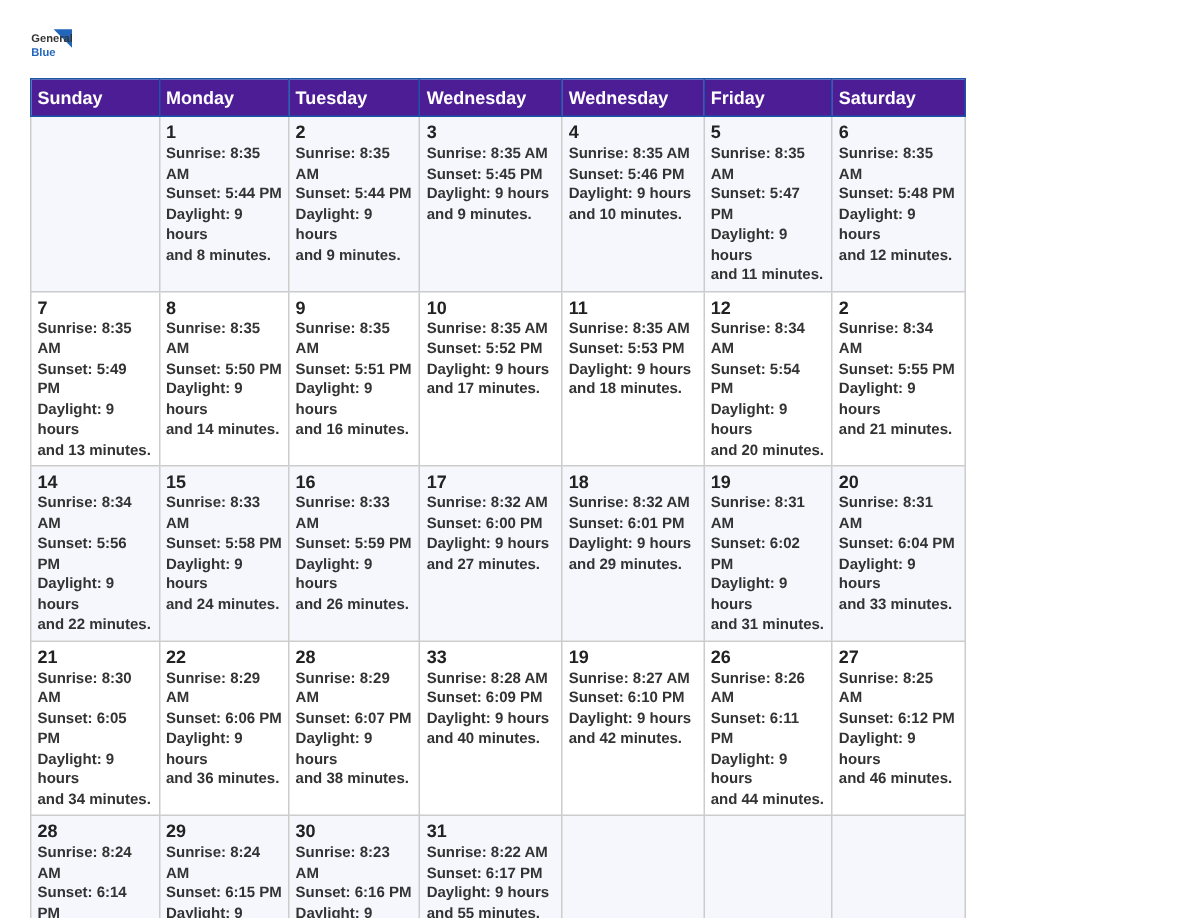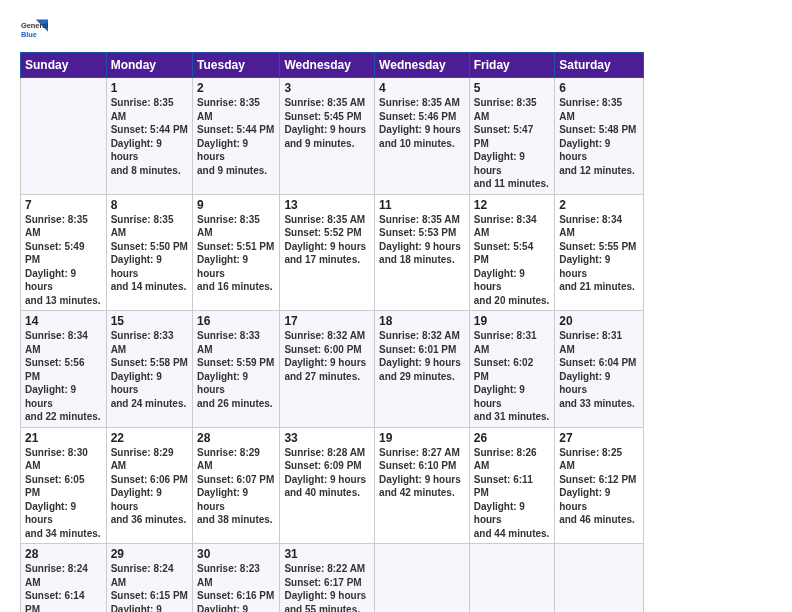--- a/index.html
+++ b/index.html
@@ -154,21 +154,21 @@
           </td>
           <td>
             <span class="day-num">8</span>
             <div class="day-info">Sunrise: 8:35 AM<br>Sunset: 5:50 PM<br>Daylight: 9 hours<br>and 14 minutes.</div>
           </td>
           <td>
             <span class="day-num">9</span>
             <div class="day-info">Sunrise: 8:35 AM<br>Sunset: 5:51 PM<br>Daylight: 9 hours<br>and 16 minutes.</div>
           </td>
           <td>
-            <span class="day-num">13</span>
+            <span class="day-num">10</span>
             <div class="day-info">Sunrise: 8:35 AM<br>Sunset: 5:52 PM<br>Daylight: 9 hours<br>and 17 minutes.</div>
           </td>
           <td>
             <span class="day-num">11</span>
             <div class="day-info">Sunrise: 8:35 AM<br>Sunset: 5:53 PM<br>Daylight: 9 hours<br>and 18 minutes.</div>
           </td>
           <td>
             <span class="day-num">12</span>
             <div class="day-info">Sunrise: 8:34 AM<br>Sunset: 5:54 PM<br>Daylight: 9 hours<br>and 20 minutes.</div>
           </td>

